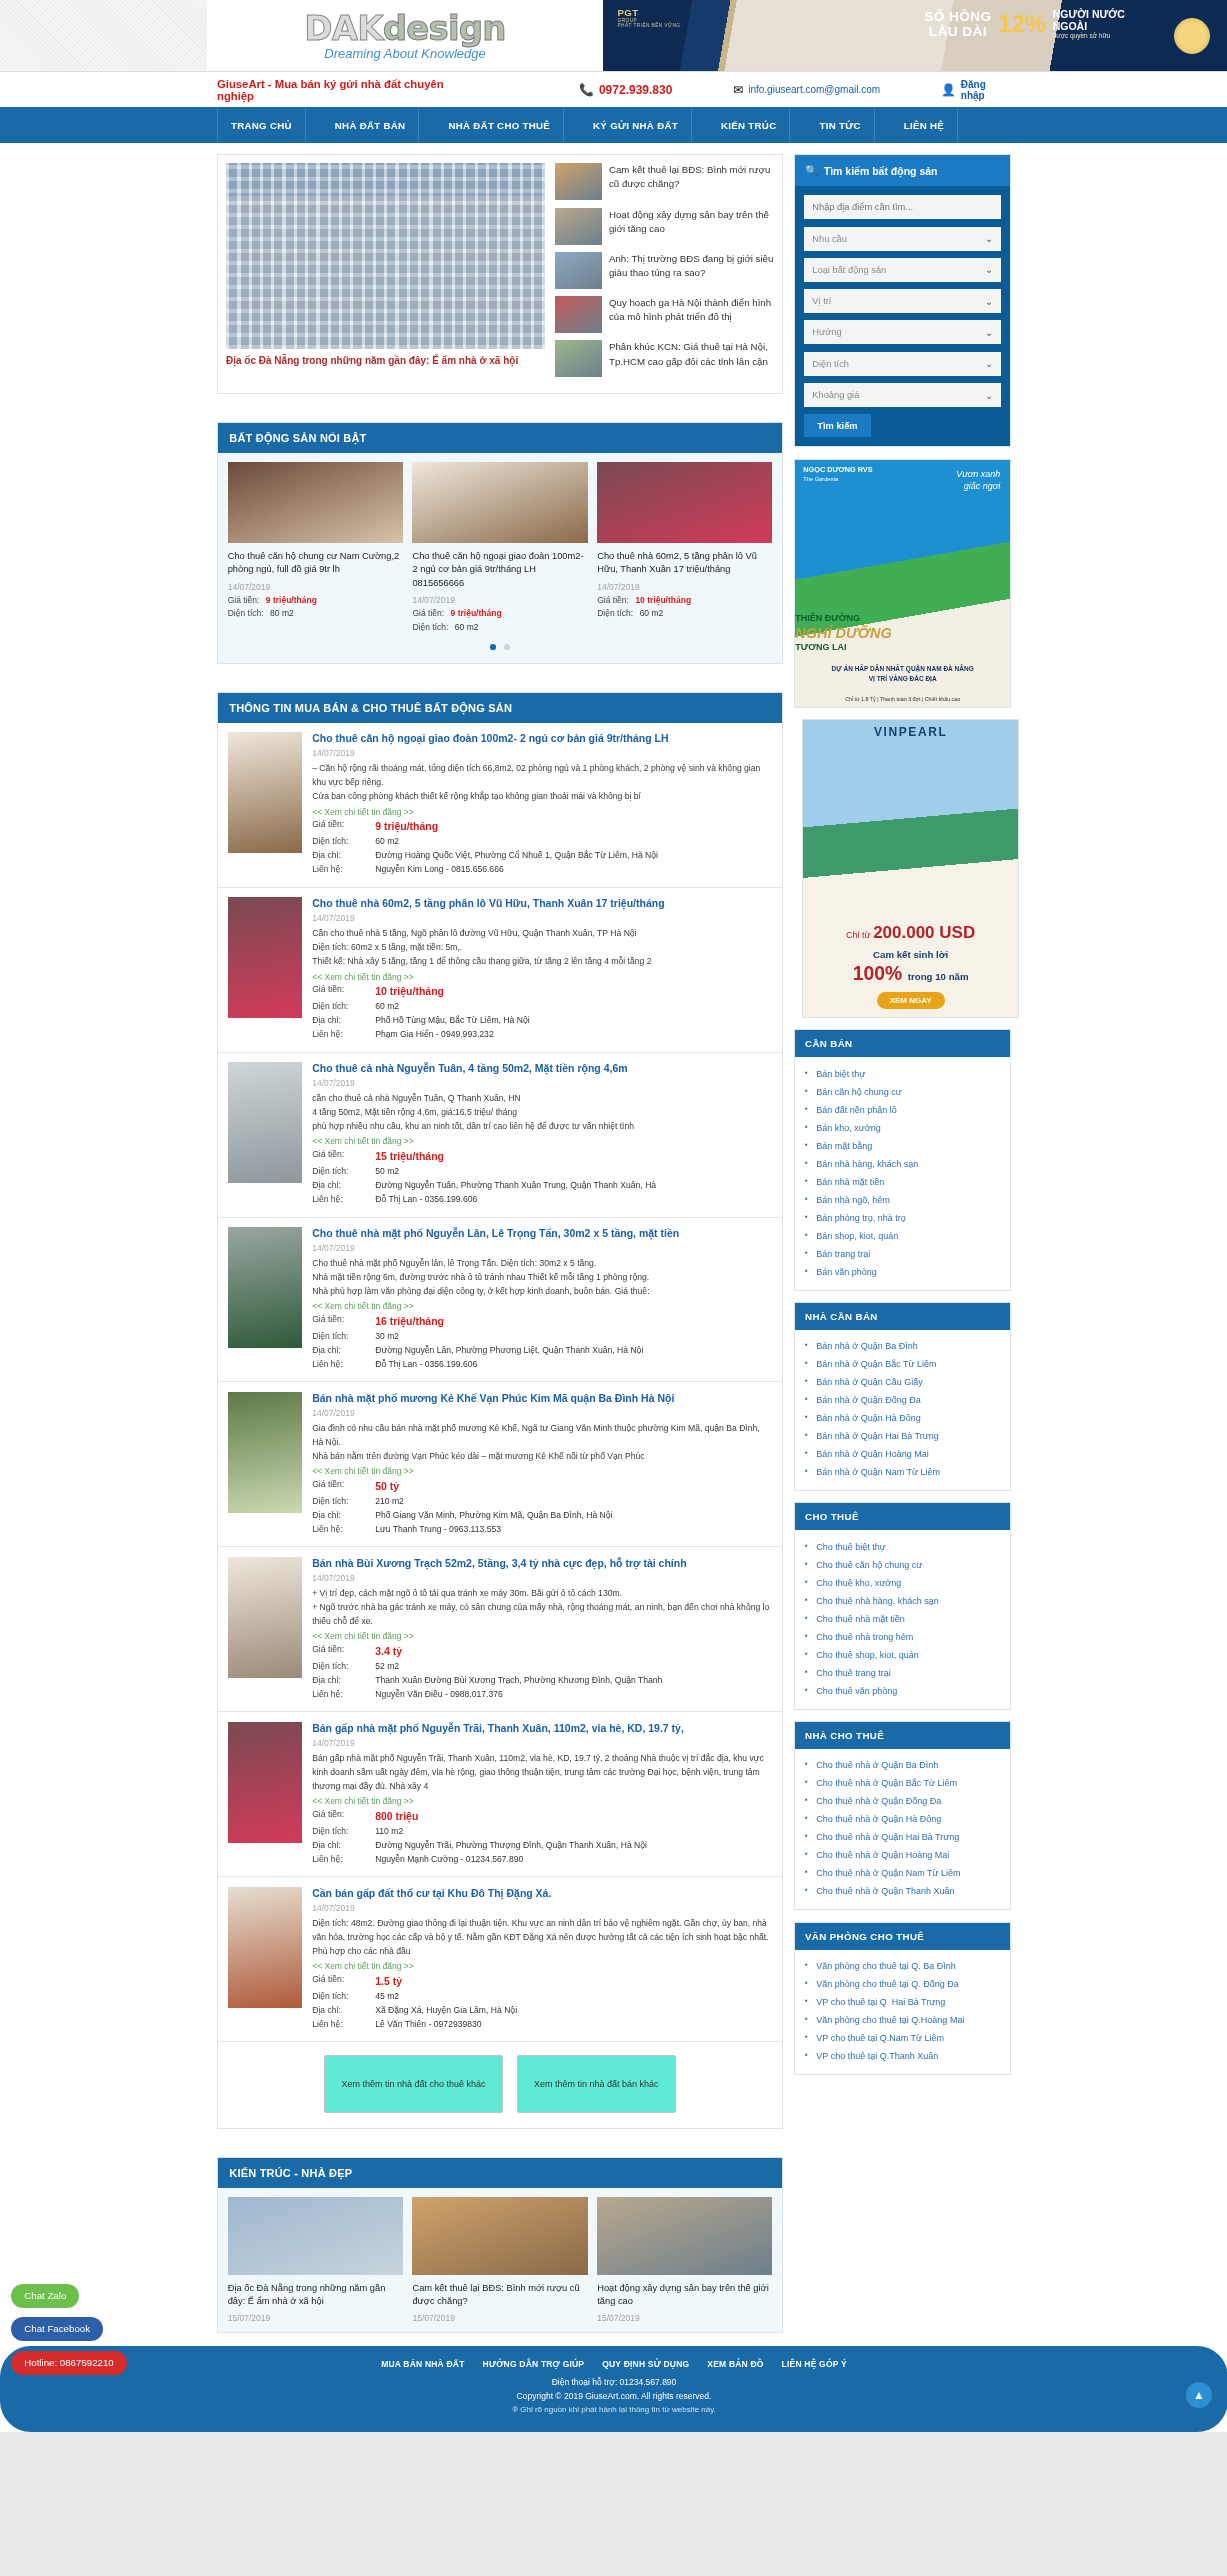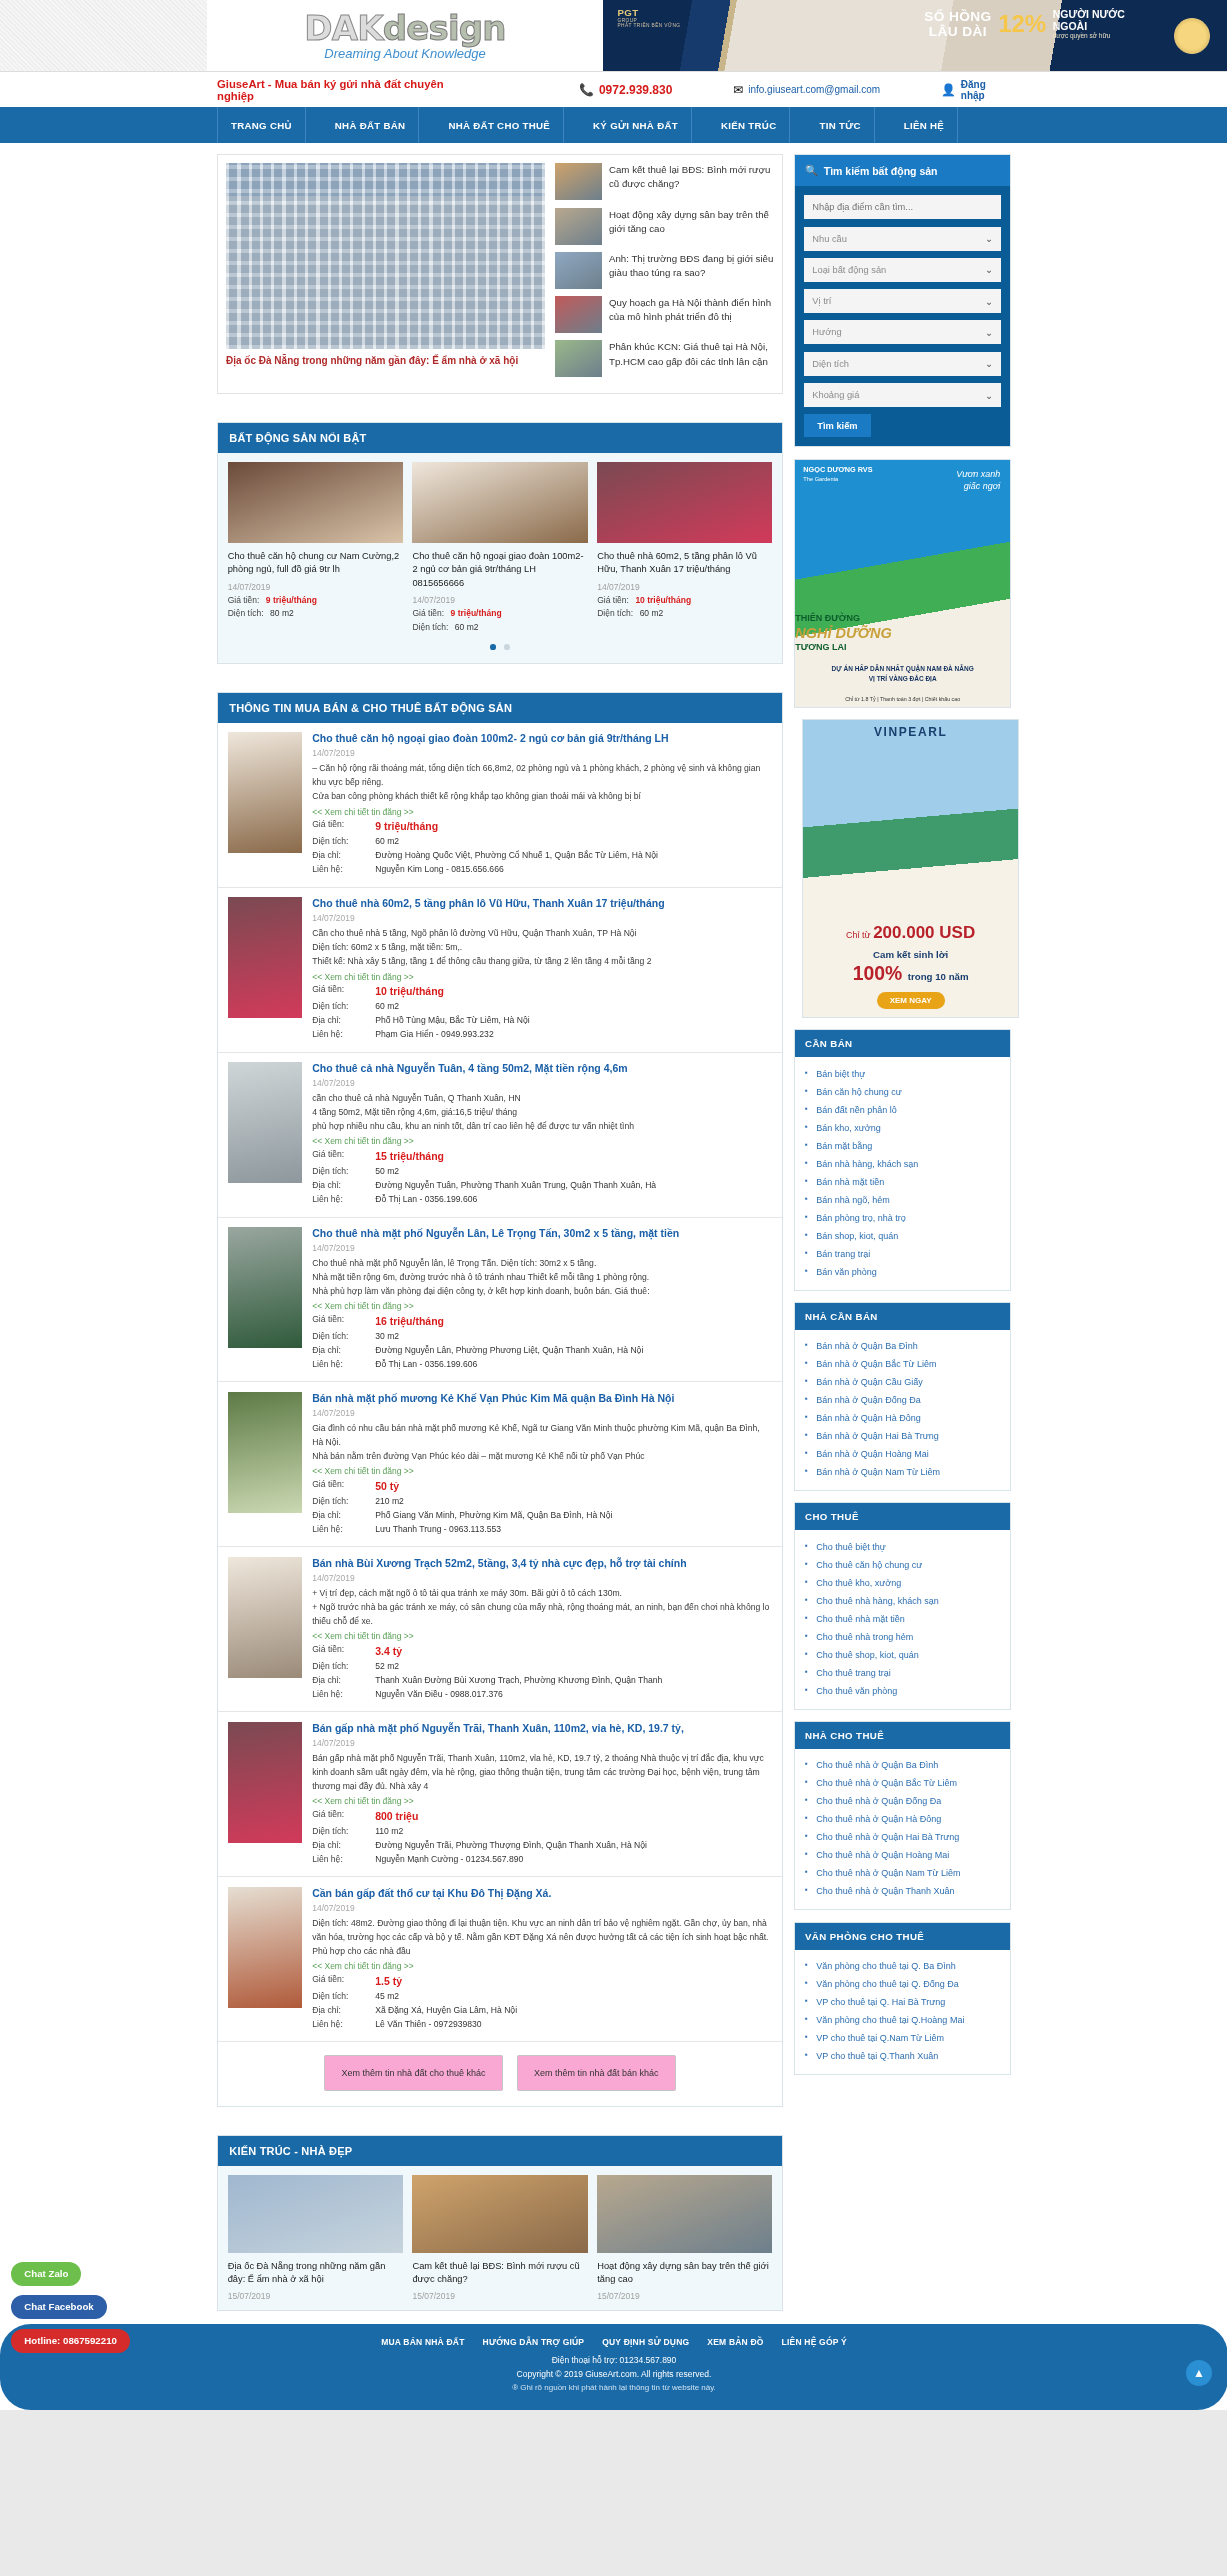--- a/index.html
+++ b/index.html
@@ -133,22 +133,22 @@
   .l-title { color: #1a5fa8; font-size: 10.5px; font-weight: bold; line-height: 1.3; }
   .l-date { color: #a7a7a7; font-size: 8.5px; margin: 2.4px 0 4px; }
   .l-desc { color: #3a3a3a; font-size: 8.6px; line-height: 1.62; max-height: 43px; overflow: hidden; }
   .l-more { color: #5a9f56; font-size: 8.5px; margin: 2.4px 0 1.6px; }
   .l-kv { display: flex; font-size: 8.6px; color: #333; line-height: 1.62; }
   .l-kv .k { width: 63px; color: #444; flex: 0 0 63px; }
   .l-kv .v.price { color: #d81b1b; font-weight: bold; font-size: 10.5px; }
 
   .btn-row { display: flex; gap: 14.5px; justify-content: center; padding: 13px 9.7px 14.5px; background:#fff;}
   .btn-more {
-    border: 0.8px solid #c5c5c5; background: #f9a8d4; color: #333; font-size: 9px;
-    padding: 12px 16px; border-radius: 1.6px; cursor: pointer;
+    border: 0.8px solid #c5c5c5; background: #5eead4; color: #333; font-size: 9px;
+    padding: 23px 16px; border-radius: 1.6px; cursor: pointer;
   }
 
   
   .arch-row { display: flex; gap: 9.7px; }
   .arch-card { width: 176px; }
   .arch-img { width: 100%; height: 78px; }
   .arch-title { font-size: 9.3px; color: #1a1a1a; line-height: 1.45; margin-top: 6.5px; }
   .arch-date { font-size: 8.5px; color: #a0a0a0; margin-top: 4px; }
 
   
@@ -187,21 +187,21 @@
   
   .footer { background: #1a6aa8; color: #fff; padding: 13px 0 18px; margin-top: 13px; border-radius: 31px; }
   .f-nav { display: flex; justify-content: center; gap: 18px; font-size: 8.5px; font-weight: bold; letter-spacing: 0.2px; }
   .f-line { text-align: center; font-size: 8.5px; margin-top: 7.3px; }
   .f-line2 { text-align: center; font-size: 8.5px; margin-top: 4px; }
   .f-line3 { text-align: center; font-size: 8px; margin-top: 4px; color:#cfe2f1; }
 
   
   .chat-zalo, .chat-fb, .chat-hot {
     position: absolute; left: 11.3px; border-radius: 14.5px; color: #fff;
-    font-size: 9.7px; padding: 6.5px 13px; font-weight: bold; white-space: nowrap;
+    font-size: 9.7px; padding: 6.5px 13px; font-weight: normal; white-space: nowrap;
   }
   .chat-zalo { bottom: 124px; background: #6dbf4b; }
   .chat-fb { bottom: 91px; background: #2d5fa8; }
   .chat-hot { bottom: 57px; background: #d62b2b; }
   .totop {
     position: absolute; right: 16px; bottom: 24px; width: 26px; height: 26px; border-radius: 50%;
     background: #2b8fd4; color: #fff; display: flex; align-items: center; justify-content: center;
     font-size: 12px;
   }
 </style>

